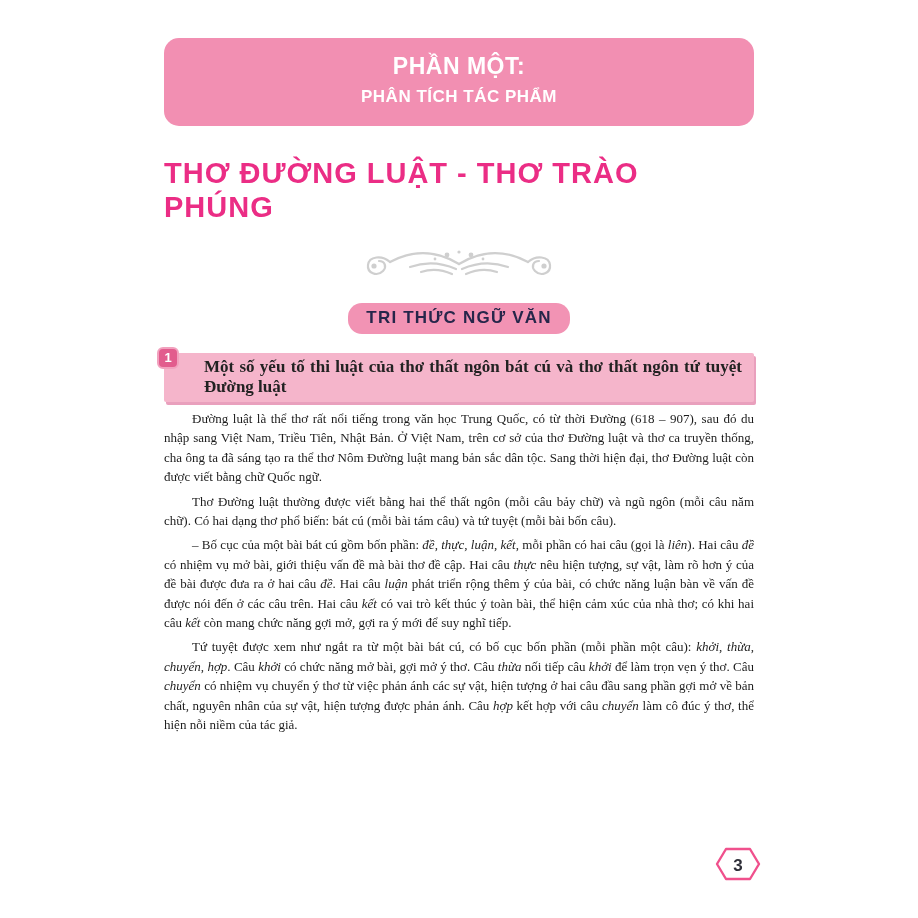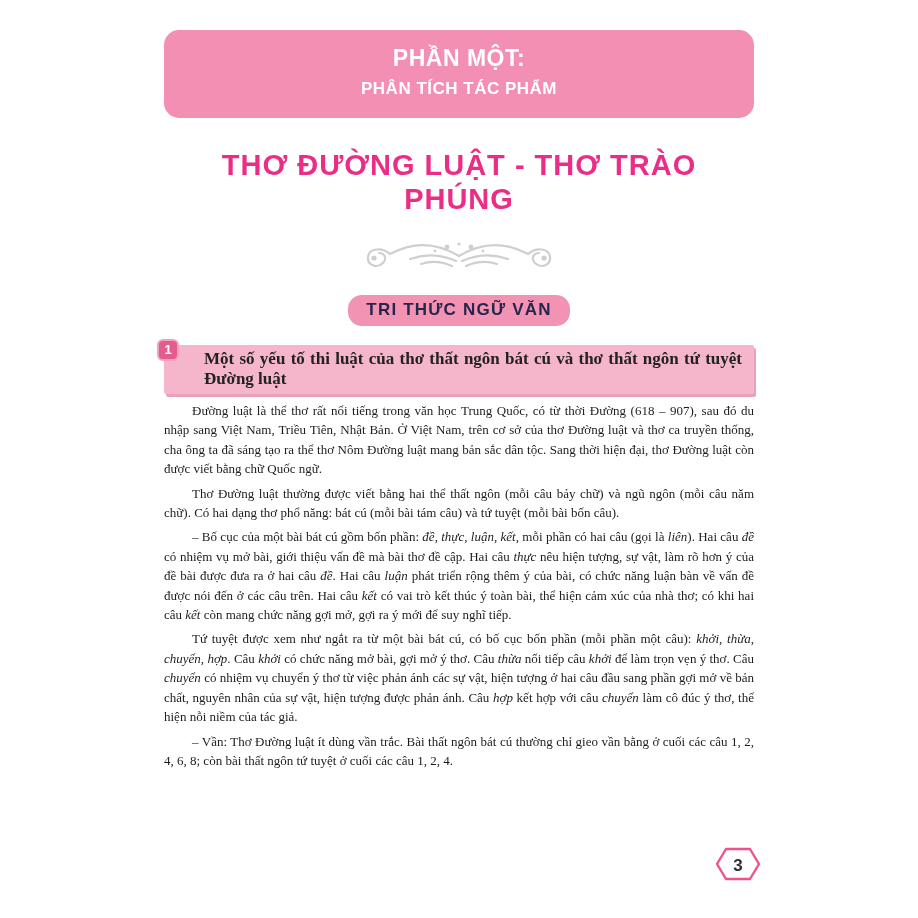--- a/index.html
+++ b/index.html
@@ -1,32 +1,32 @@
 <!DOCTYPE html>
 <html style="--header-pink: #F28FB2; --title-pink: #EB2D85; --badge-pink: #F293B4; --badge-text: #26264A; --heading-bg-pink: #F5B5CB; --heading-shadow-pink: #E9A0BD; --heading-text: #222222; --number-badge-pink: #E25C8D; --number-badge-border: #F2A1BE; --hexagon-border-pink: #F0508C; --body-text: #1C1C1C; --ornament-gray: #CFCFCF;"><head>
 <meta charset="utf-8">
 <style>
   html,body{margin:0;padding:0;}
   body{
     width:918px;height:918px;background:#ffffff;overflow:hidden;
     font-family:"Liberation Serif", serif;
     -webkit-font-smoothing:antialiased;
   }
-  .page{position:relative;width:590px;margin:4px auto;padding-top:26px;}
+  .page{position:relative;width:590px;margin:12px auto;padding-top:26px;}
   .part-header{
     background:var(--header-pink,#F28FB2);
     border-radius:15px;height:88px;
     display:flex;flex-direction:column;align-items:center;justify-content:center;
     color:#ffffff;font-family:"Liberation Sans",sans-serif;font-weight:bold;
     letter-spacing:.5px;text-align:center;
   }
   .part-line1{font-size:23px;line-height:30px;}
   .part-line2{font-size:17px;line-height:32px;}
   .main-title{
-    margin:30px 0 0 0;text-align:center;
+    margin:30px 0 0 0;text-align:left;
     font-family:"Liberation Sans",sans-serif;font-weight:bold;
     font-size:29px;line-height:34px;letter-spacing:1px;
     color:var(--title-pink,#EB2D85);
   }
   .flourish{margin-top:14px;text-align:center;height:52px;}
   .badge-row{margin-top:13px;text-align:center;}
   .knowledge-badge{
     display:inline-block;background:var(--badge-pink,#F28FB2);
     border-radius:14px;padding:5px 18px 6px 18px;
     font-family:"Liberation Sans",sans-serif;font-weight:bold;font-size:17px;
@@ -97,24 +97,23 @@
     <span class="knowledge-badge">TRI THỨC NGỮ VĂN</span>
   </div>
 
   <div class="section-heading">
     <span class="num-badge">1</span>
     <span class="heading-text">Một số yếu tố thi luật của thơ thất ngôn bát cú và thơ thất ngôn tứ tuyệt Đường luật</span>
   </div>
 
   <div class="body-text">
     <p class="para">Đường luật là thể thơ rất nổi tiếng trong văn học Trung Quốc, có từ thời Đường (618 – 907), sau đó du nhập sang Việt Nam, Triều Tiên, Nhật Bản. Ở Việt Nam, trên cơ sở của thơ Đường luật và thơ ca truyền thống, cha ông ta đã sáng tạo ra thể thơ Nôm Đường luật mang bản sắc dân tộc. Sang thời hiện đại, thơ Đường luật còn được viết bằng chữ Quốc ngữ.</p>
-    <p class="para">Thơ Đường luật thường được viết bằng hai thể thất ngôn (mỗi câu bảy chữ) và ngũ ngôn (mỗi câu năm chữ). Có hai dạng thơ phổ năng: bát cú (mỗi bài tám câu) và tứ tuyệt (mỗi bài bốn câu).</p>
+    <p class="para">Thơ Đường luật thường được viết bằng hai thể thất ngôn (mỗi câu bảy chữ) và ngũ ngôn (mỗi câu năm chữ). Có hai dạng thơ phổ biến: bát cú (mỗi bài tám câu) và tứ tuyệt (mỗi bài bốn câu).</p>
     <p class="para">– Bố cục của một bài bát cú gồm bốn phần: <i>đề</i>, <i>thực</i>, <i>luận</i>, <i>kết</i>, mỗi phần có hai câu (gọi là <i>liên</i>). Hai câu <i>đề</i> có nhiệm vụ mở bài, giới thiệu vấn đề mà bài thơ đề cập. Hai câu <i>thực</i> nêu hiện tượng, sự vật, làm rõ hơn ý của đề bài được đưa ra ở hai câu <i>đề</i>. Hai câu <i>luận</i> phát triển rộng thêm ý của bài, có chức năng luận bàn về vấn đề được nói đến ở các câu trên. Hai câu <i>kết</i> có vai trò kết thúc ý toàn bài, thể hiện cảm xúc của nhà thơ; có khi hai câu <i>kết</i> còn mang chức năng gợi mở, gợi ra ý mới để suy nghĩ tiếp.</p>
     <p class="para">Tứ tuyệt được xem như ngắt ra từ một bài bát cú, có bố cục bốn phần (mỗi phần một câu): <i>khởi</i>, <i>thừa</i>, <i>chuyển</i>, <i>hợp</i>. Câu <i>khởi</i> có chức năng mở bài, gợi mở ý thơ. Câu <i>thừa</i> nối tiếp câu <i>khởi</i> để làm trọn vẹn ý thơ. Câu <i>chuyển</i> có nhiệm vụ chuyển ý thơ từ việc phản ánh các sự vật, hiện tượng ở hai câu đầu sang phần gợi mở về bản chất, nguyên nhân của sự vật, hiện tượng được phản ánh. Câu <i>hợp</i> kết hợp với câu <i>chuyển</i> làm cô đúc ý thơ, thể hiện nỗi niềm của tác giả.</p>
-    <p class="para">– Vần: Thơ Đường luật ít dùng vần trắc. Bài thất ngôn bát cú thường chỉ gieo vần bằng ở cuối các câu 1, 2, 4, 6, 8; còn bài thất ngôn tứ tuyệt ở cuối các câu 1, 2, 4.</p>
   </div>
 
 </div>
 
 <div class="page-num">
   <svg width="48" height="36" viewBox="0 0 48 36">
     <polygon points="12,3 36,3 45,18 36,33 12,33 3,18" fill="#ffffff" stroke="#F0508C" stroke-width="2.4" stroke-linejoin="round"></polygon>
     <text x="24" y="24.5" text-anchor="middle" font-size="17" font-weight="bold" fill="#2E2E38">3</text>
   </svg>
 </div>

